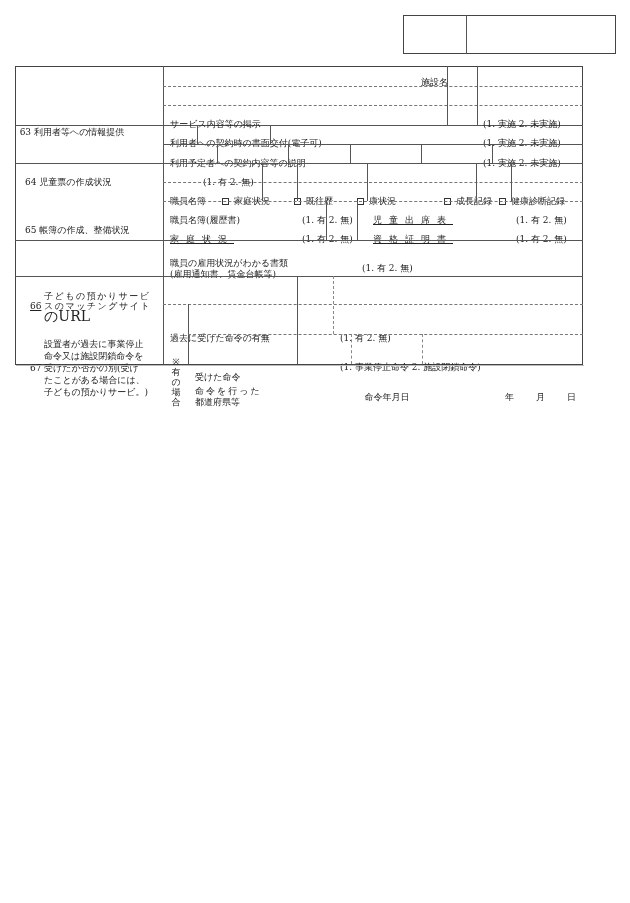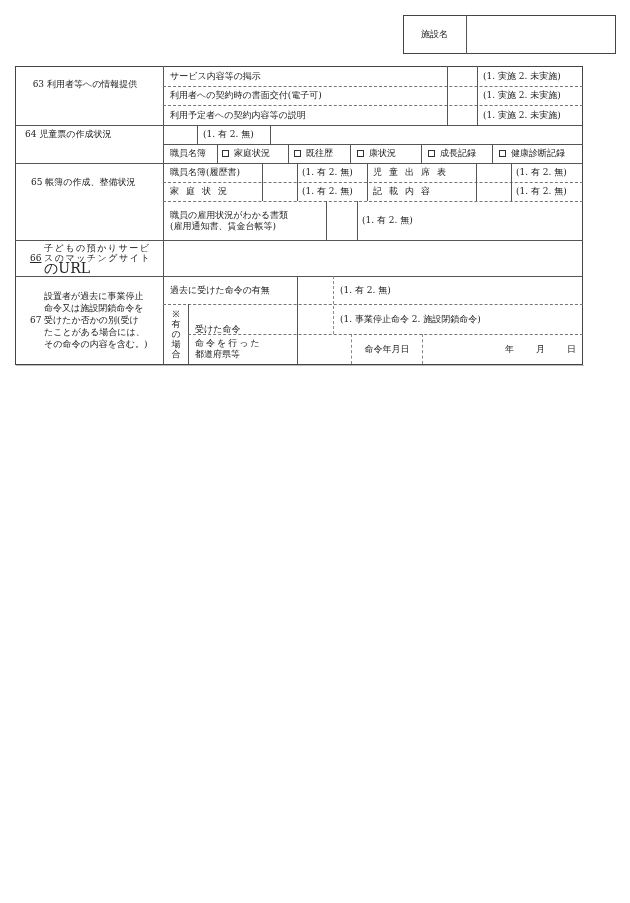--- a/index.html
+++ b/index.html
@@ -1,41 +1,41 @@
 <!DOCTYPE html>
 <html><head>
 <meta charset="utf-8">
 <style>
   html,body{margin:0;padding:0;background:#fff;}
   body{width:630px;height:903px;position:relative;overflow:hidden;
        font-family:"DejaVu Serif","Liberation Serif",serif;color:#222;}
   .c{position:absolute;box-sizing:border-box;font-size:9px;line-height:11px;
-     display:flex;align-items:center;white-space:nowrap;}
+     display:flex;align-items:center;white-space:nowrap;margin-top:48px;}
   .hl{position:absolute;height:0;border-top:1px solid #555;}
   .hd{position:absolute;height:0;border-top:1px dashed #777;}
   .vl{position:absolute;width:0;border-left:1px solid #555;}
   .vd{position:absolute;width:0;border-left:1px dashed #888;}
   .box{position:absolute;border:1px solid #444;box-sizing:border-box;}
-  .sp{letter-spacing:7px;}
+  .sp{letter-spacing:7px;text-decoration:underline;}
   .cb{display:inline-block;width:7px;height:7px;border:1px solid #333;margin-right:5px;box-sizing:border-box;}
   .wrap{white-space:normal;}
 </style>
 </head>
 <body>
 
 <div class="box" style="left:403px;top:15px;width:213px;height:39px;"></div>
 <div class="vl" style="left:466px;top:15px;height:39px;"></div>
 <div class="c" style="left:403px;top:15px;width:63px;height:39px;justify-content:center;">施設名</div>
 <div class="c" style="left:467px;top:15px;width:148px;height:39px;"></div>
 
 <div class="box" style="left:15px;top:66px;width:568px;height:299px;"></div>
 
 <div class="vl" style="left:163px;top:66px;height:298px;"></div>
 
-<div class="c" style="left:14px;top:66px;width:148px;height:37px;justify-content:center;padding-right:6px;">63 利用者等への情報提供</div>
+<div class="c" style="left:1px;top:66px;width:148px;height:37px;justify-content:center;padding-right:6px;">63 利用者等への情報提供</div>
 <div class="hd" style="left:163px;top:86px;width:420px;"></div>
 <div class="hd" style="left:163px;top:105px;width:420px;"></div>
 <div class="hl" style="left:15px;top:125px;width:568px;"></div>
 <div class="vl" style="left:447px;top:66px;height:59px;"></div>
 <div class="vl" style="left:477px;top:66px;height:59px;"></div>
 
 <div class="c" style="left:170px;top:66px;width:276px;height:20px;">サービス内容等の掲示</div>
 <div class="c" style="left:448px;top:66px;width:29px;height:20px;"></div>
 <div class="c" style="left:483px;top:66px;width:98px;height:20px;">(1. 実施 2. 未実施)</div>
 
@@ -67,49 +67,49 @@
     <span>家庭状況</span>
   </div>
 <div class="c" style="left:294px;top:144px;width:56px;height:19px;">
     <span class="cb"></span>
     <span>既往歴</span>
   </div>
 <div class="c" style="left:357px;top:144px;width:64px;height:19px;">
     <span class="cb"></span>
     <span>康状況</span>
   </div>
-<div class="c" style="left:428px;top:144px;width:64px;height:19px;">
+<div class="c" style="left:428px;top:144px;width:64px;height:19px;justify-content:flex-end;">
     <span class="cb"></span>
     <span>成長記録</span>
   </div>
 <div class="c" style="left:499px;top:144px;width:83px;height:19px;">
     <span class="cb"></span>
     <span>健康診断記録</span>
   </div>
 
-<div class="c" style="left:31px;top:163px;width:138px;height:39px;">65 帳簿の作成、整備状況</div>
+<div class="c" style="left:25px;top:163px;width:138px;height:39px;">65 帳簿の作成、整備状況</div>
 <div class="hd" style="left:163px;top:182px;width:420px;"></div>
 <div class="hd" style="left:163px;top:201px;width:420px;"></div>
 <div class="vl" style="left:262px;top:163px;height:38px;"></div>
 <div class="vl" style="left:297px;top:163px;height:38px;"></div>
 <div class="vl" style="left:367px;top:163px;height:38px;"></div>
 <div class="vl" style="left:476px;top:163px;height:38px;"></div>
 <div class="vl" style="left:511px;top:163px;height:38px;"></div>
 
 <div class="c" style="left:170px;top:163px;width:92px;height:19px;">職員名簿(履歴書)</div>
 <div class="c" style="left:263px;top:163px;width:34px;height:19px;"></div>
 <div class="c" style="left:302px;top:163px;width:65px;height:19px;">(1. 有 2. 無)</div>
 <div class="c sp" style="left:373px;top:163px;width:103px;height:19px;">児童出席表</div>
 <div class="c" style="left:477px;top:163px;width:34px;height:19px;"></div>
 <div class="c" style="left:516px;top:163px;width:66px;height:19px;">(1. 有 2. 無)</div>
 
 <div class="c sp" style="left:170px;top:182px;width:92px;height:19px;">家庭状況</div>
 <div class="c" style="left:263px;top:182px;width:34px;height:19px;"></div>
 <div class="c" style="left:302px;top:182px;width:65px;height:19px;">(1. 有 2. 無)</div>
-<div class="c sp" style="left:373px;top:182px;width:103px;height:19px;">記載内容</div>
+<div class="c sp" style="left:373px;top:182px;width:103px;height:19px;">資格証明書</div>
 <div class="c" style="left:477px;top:182px;width:34px;height:19px;"></div>
 <div class="c" style="left:516px;top:182px;width:66px;height:19px;">(1. 有 2. 無)</div>
 
 <div class="vl" style="left:326px;top:201px;height:39px;"></div>
 <div class="vl" style="left:357px;top:201px;height:39px;"></div>
 <div class="c wrap" style="left:170px;top:201px;width:156px;height:39px;flex-direction:column;align-items:flex-start;justify-content:center;">
   <span>職員の雇用状況がわかる書類</span>
   <span>(雇用通知書、賃金台帳等)</span>
 </div>
 <div class="c" style="left:327px;top:201px;width:30px;height:39px;"></div>
@@ -124,21 +124,21 @@
 </div>
 <div class="c" style="left:164px;top:240px;width:418px;height:36px;"></div>
 <div class="hl" style="left:15px;top:276px;width:568px;"></div>
 
 <div class="c" style="left:30px;top:276px;width:14px;height:88px;">67</div>
 <div class="c wrap" style="left:44px;top:276px;width:119px;height:88px;flex-direction:column;align-items:flex-start;justify-content:center;line-height:12px;">
   <span>設置者が過去に事業停止</span>
   <span>命令又は施設閉鎖命令を</span>
   <span>受けたか否かの別(受け</span>
   <span>たことがある場合には、</span>
-  <span>その命令の内容を含む。)</span>
+  <span>子どもの預かりサービ。)</span>
 </div>
 
 <div class="c" style="left:170px;top:276px;width:127px;height:28px;">過去に受けた命令の有無</div>
 <div class="vl" style="left:297px;top:276px;height:88px;"></div>
 <div class="vd" style="left:333px;top:276px;height:58px;"></div>
 <div class="c" style="left:298px;top:276px;width:35px;height:28px;"></div>
 <div class="c" style="left:340px;top:276px;width:120px;height:28px;">(1. 有 2. 無)</div>
 <div class="hd" style="left:163px;top:304px;width:420px;"></div>
 
 <div class="vl" style="left:188px;top:304px;height:60px;"></div>

